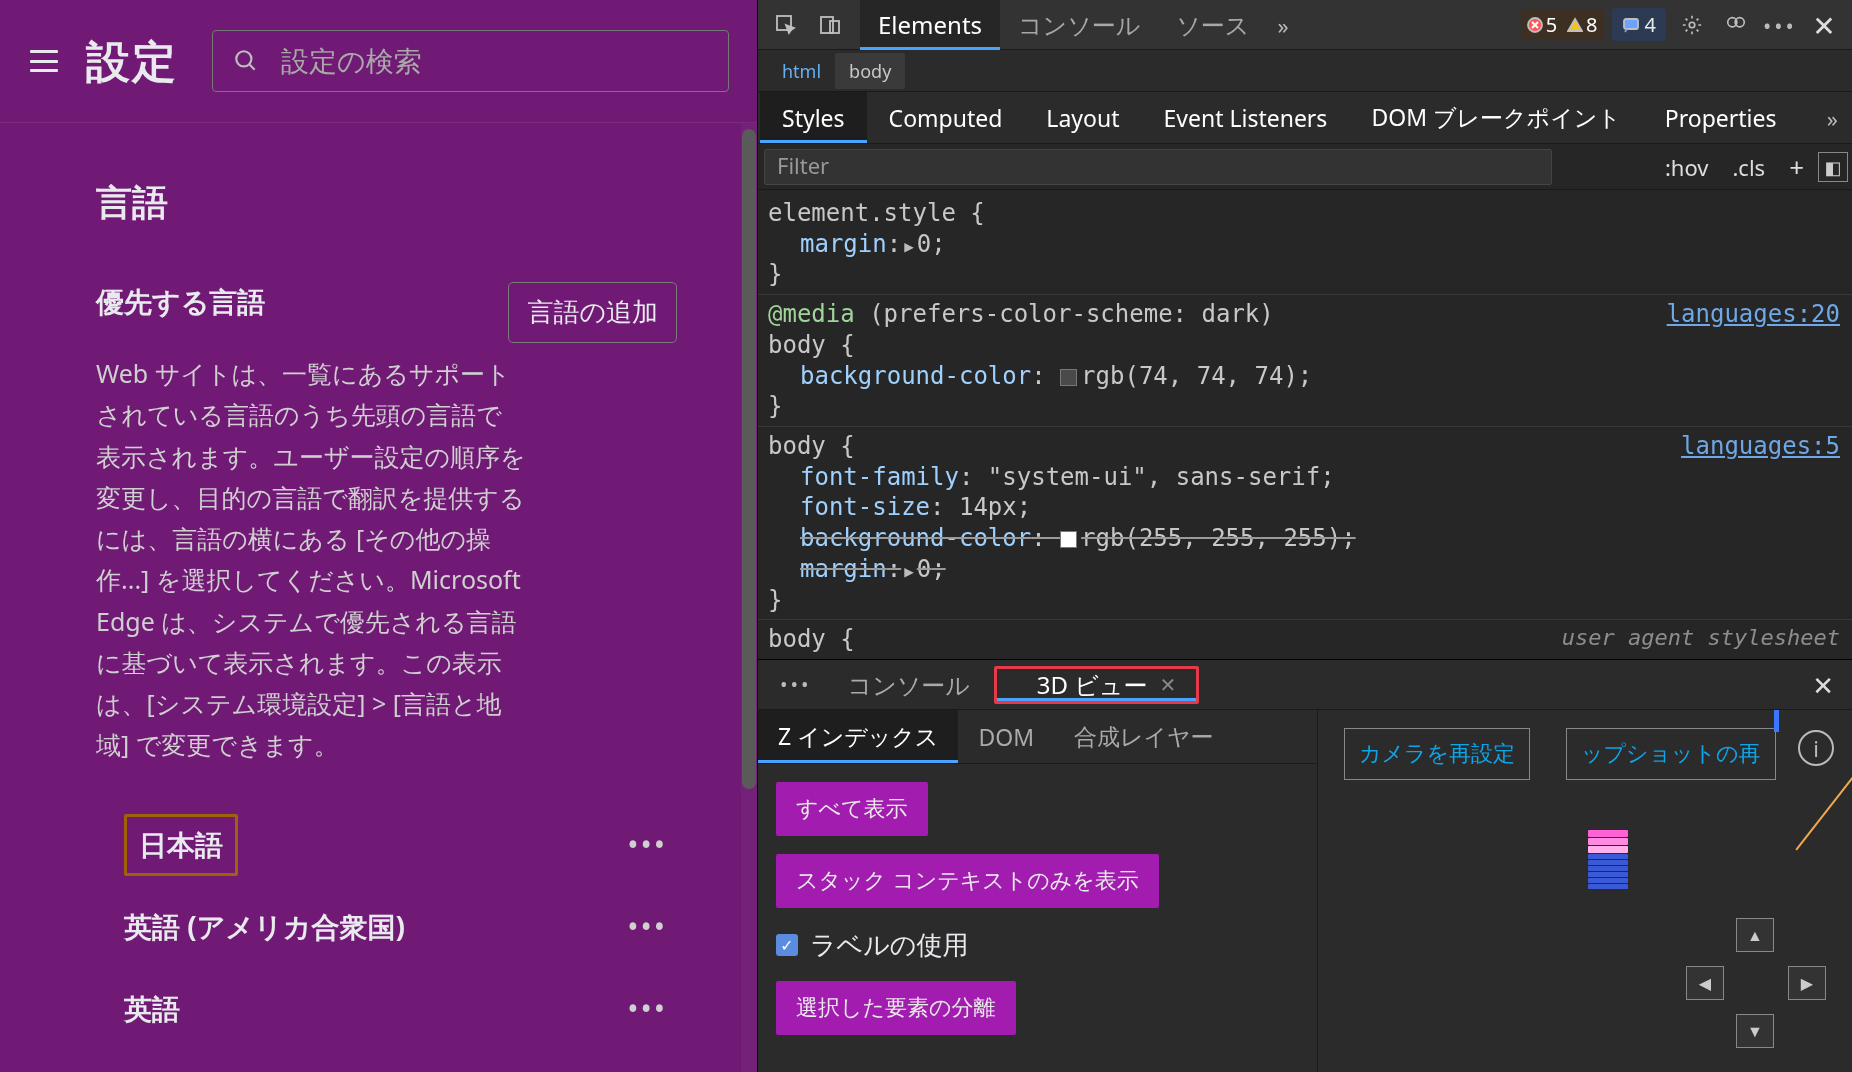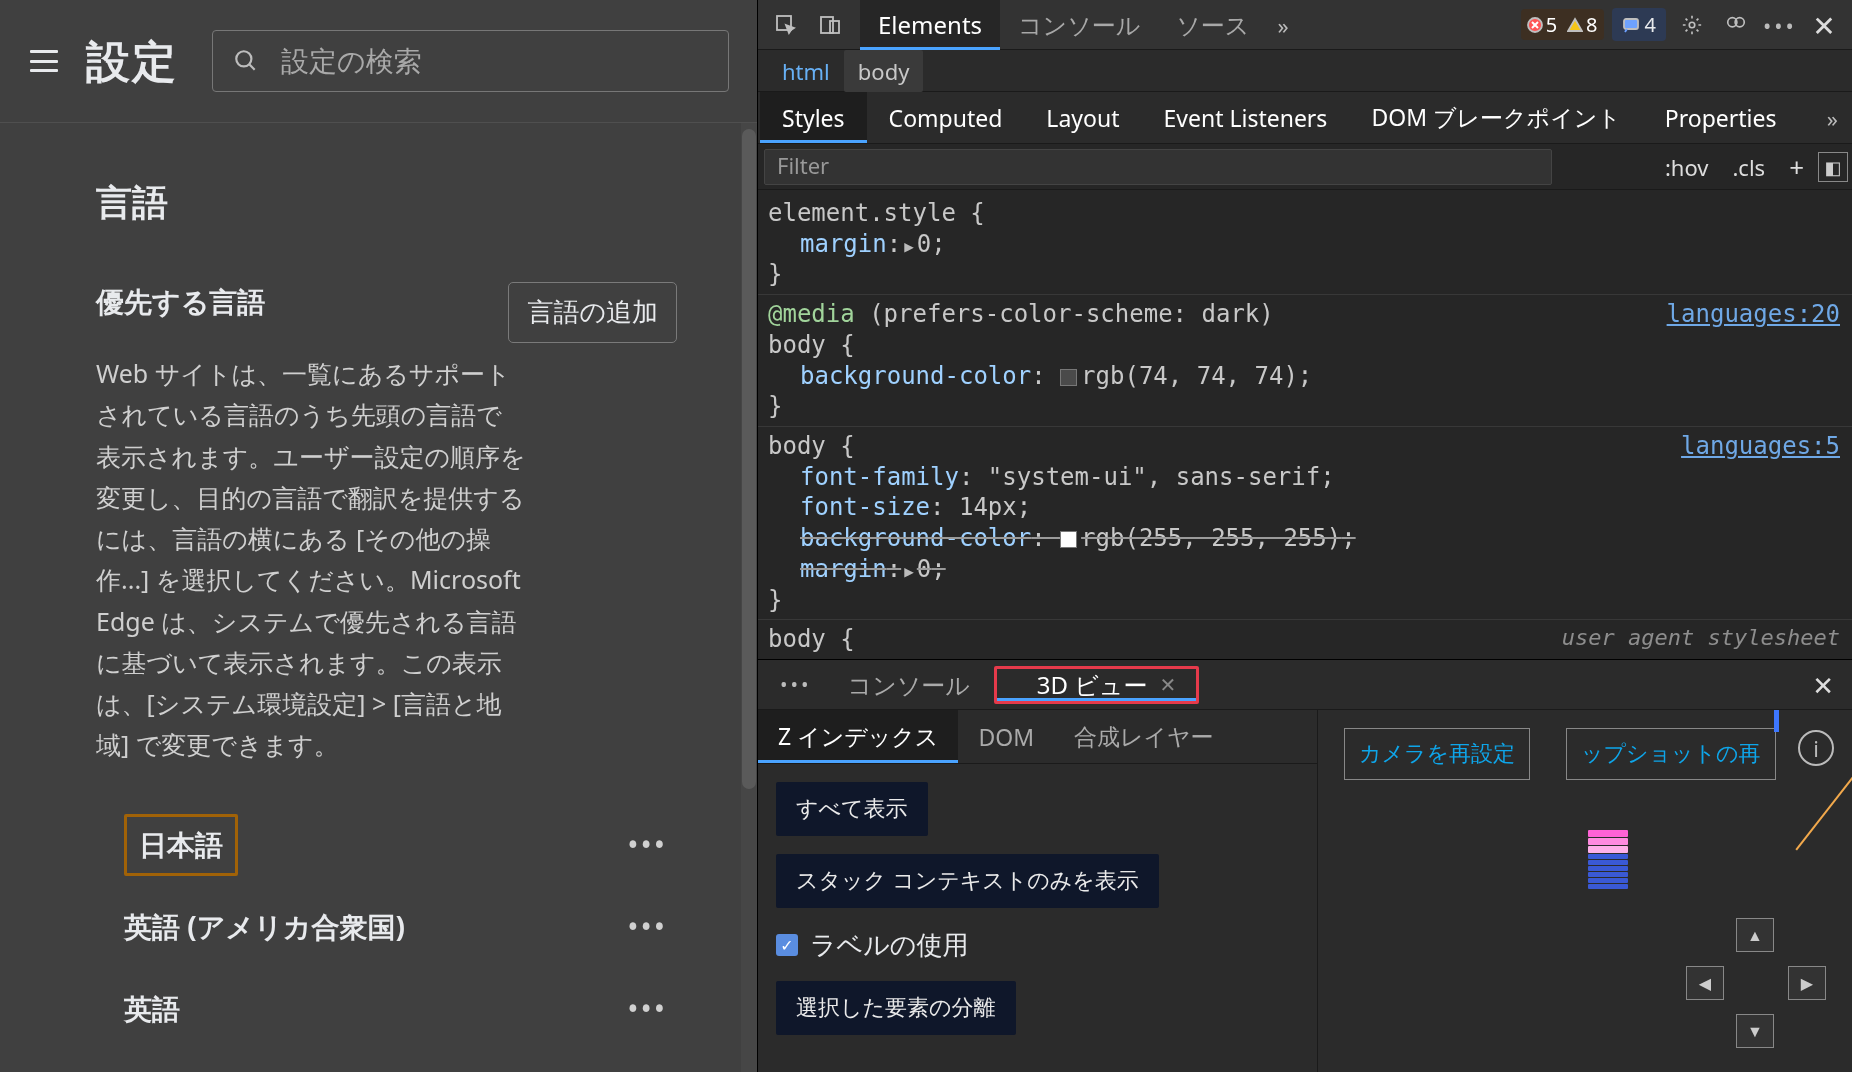--- a/index.html
+++ b/index.html
@@ -7,21 +7,21 @@
     width: 1852px; height: 1072px;
     font-family: -apple-system, "Segoe UI", system-ui, sans-serif;
     background: #202124; color: #e8eaed;
     overflow: hidden;
   }
   .app { display: flex; width: 100%; height: 100%; }
 
   
   .settings-pane {
     width: 757px; height: 100%;
-    background: #404040;
+    background: #701a75;
     display: flex; flex-direction: column;
     position: relative;
   }
   .settings-header {
     display: flex; align-items: center;
     padding: 30px 28px 30px 30px;
     border-bottom: 1px solid rgba(255,255,255,0.08);
   }
   .hamburger { width: 28px; height: 22px; display:flex; flex-direction:column; justify-content:space-between; margin-right: 28px; }
   .hamburger span { height: 3px; background:#e8eaed; border-radius:1px; display:block; }
@@ -77,21 +77,21 @@
   .dt-tab.active::after { content:""; position:absolute; left:0; right:0; bottom:-1px; height:3px; background:#4aa3ff;}
   .tb-chevrons { font-size:22px; color:#bbb; padding:0 10px;}
   .tb-spacer { flex:1; }
   .badge-combo{ display:flex; align-items:center; background:#3d2f22; border-radius:4px; padding:2px 6px; margin:0 4px;}
   .badge-combo .e{color:#fff; font-size:20px; display:flex; align-items:center;}
   .badge-combo .e svg{width:16px;height:16px;margin-right:3px;}
   .badge-info{ background:#2d3a54; display:flex;align-items:center;font-size:20px;border-radius:4px;padding:3px 10px;margin:0 4px;}
   .badge-info svg{width:18px;height:16px;fill:#6ea2ff;margin-right:5px;}
 
   .breadcrumb { height:42px; display:flex; align-items:center; padding:0 10px; background:#2b2b2b; border-bottom:1px solid #1a1a1a;}
-  .bc-item{ font-size:22px; color:#67b0f5; padding:6px 14px; }
+  .bc-item{ font-size:18px; color:#67b0f5; padding:6px 14px; }
   .bc-item.sel{ background:#3a3a3a; border-radius:2px;}
 
   .styles-tabs { height:52px; display:flex; align-items:center; background:#2b2b2b; border-bottom:1px solid #1a1a1a; padding:0 2px;}
   .styles-tab { font-size:23px; color:#ffffff; padding:0 22px; height:100%; display:flex; align-items:center; position:relative;}
   .styles-tab.active { color:#fff; background:#1e1e1e;}
   .styles-tab.active::after{content:"";position:absolute;left:0;right:0;bottom:0;height:3px;background:#4aa3ff;}
   .styles-tabs .chev{margin-left:auto;font-size:22px;color:#bbb;padding:0 12px;}
 
   .filter-row{ height:46px; display:flex; align-items:center; background:#262626; border-bottom:1px solid #1a1a1a;}
   .filter-input{ flex:0 0 788px; height:36px; margin:0 6px; background:#333; border:1px solid #444; border-radius:2px; padding:0 12px; font-size:22px; color:#999;}
@@ -128,21 +128,21 @@
   .drawer-tabs .spacer{flex:1;}
   .drawer-close{ font-size:26px; color:#ddd; padding:0 12px;}
 
   .drawer-body{ flex:1; display:flex; min-height:0;}
   .dv-left{ width:560px; border-right:1px solid #1a1a1a; display:flex; flex-direction:column;}
   .dv-subtabs{ height:54px; display:flex; align-items:center; border-bottom:1px solid #1a1a1a;}
   .dv-subtab{ font-size:23px; color:#aaa; padding:0 20px; height:100%; display:flex; align-items:center; position:relative;}
   .dv-subtab.active{ color:#fff; background:#1e1e1e;}
   .dv-subtab.active::after{content:"";position:absolute;left:0;right:0;bottom:0;height:3px;background:#4aa3ff;}
   .dv-controls{ padding:18px 18px; display:flex; flex-direction:column; gap:18px;}
-  .gbtn{ background:#0f172a; border:none; color:#eaeaea; font-size:22px; padding:12px 20px; border-radius:2px; align-self:flex-start;}
+  .gbtn{ background:#a21caf; border:none; color:#eaeaea; font-size:22px; padding:12px 20px; border-radius:2px; align-self:flex-start;}
   .chk-row{ display:flex; align-items:center; gap:12px; font-size:26px;}
   .chk{ width:22px; height:22px; background:#5a8de0; border-radius:3px; display:flex;align-items:center;justify-content:center;}
   .chk::after{content:"✓";color:#fff;font-size:16px;}
 
   .dv-right{ flex:1; position:relative; background:#2b2b2b; overflow:hidden;}
   .cam-btn{ position:absolute; border:1px solid #888; background:transparent; color:#0ea5e9; font-size:22px; padding:10px 14px;}
   .cam-btn.b1{ top:18px; left:26px;}
   .cam-btn.b2{ top:18px; left:248px;}
   .info-circ{ position:absolute; top:20px; right:18px; width:36px; height:36px; border:2px solid #bbb; border-radius:50%; display:flex;align-items:center;justify-content:center; color:#bbb; font-size:22px;}
   .navpad{ position:absolute; bottom:24px; right:26px; width:140px; height:130px;}

